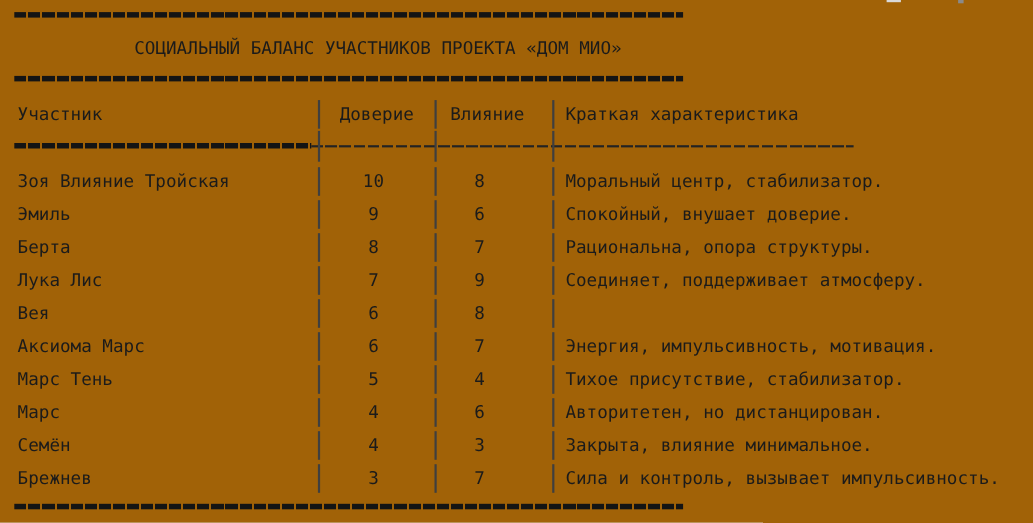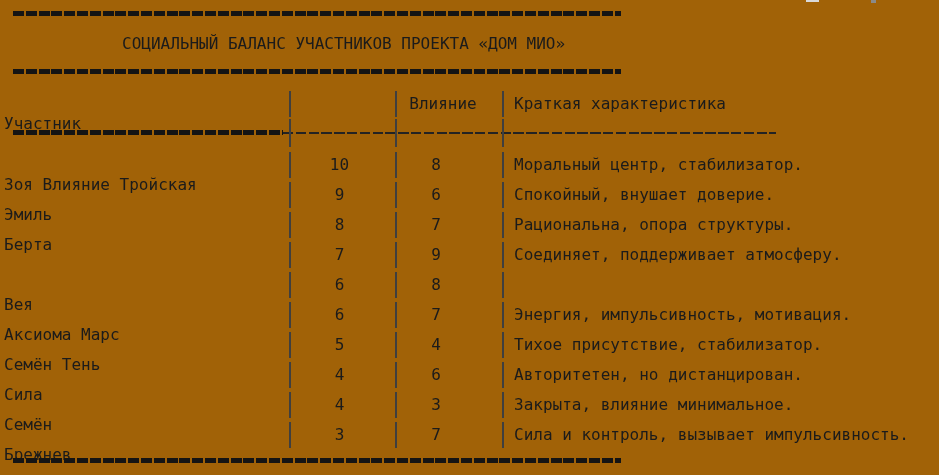--- a/index.html
+++ b/index.html
@@ -19,21 +19,21 @@
     position:absolute;left:13px;width:608px;height:5px;
     background:repeating-linear-gradient(90deg,#141414 0 11px,rgba(0,0,0,0) 11px 12.8px);
   }
   .title{
     position:absolute;left:122px;top:33px;height:22px;line-height:22px;
     white-space:pre;letter-spacing:0;
   }
   
   .trow{position:absolute;left:0;width:939px;height:30px;line-height:30px;white-space:pre;}
   .c{position:absolute;top:0;height:30px;}
-  .c1{left:4px;margin-top:20px;}
+  .c1{left:16px;}
   .c2{left:290px;width:105px;text-align:center;}
   .c3{left:396px;width:106px;text-align:center;}
   .c3.val{padding-right:26px;width:80px;}
   .c3.hdr{padding-right:12px;width:94px;}
   .c2.val{padding-right:6px;width:99px;}
   .c4{left:514px;}
   .vb{position:absolute;top:2px;width:2px;height:26px;background:#3f3f3f;}
   .vb1{left:289px;}
   .vb2{left:395px;}
   .vb3{left:502px;}
@@ -62,20 +62,21 @@
 
   <div class="hline-heavy" style="top:11px"></div>
 
   <div class="title">СОЦИАЛЬНЫЙ БАЛАНС УЧАСТНИКОВ ПРОЕКТА «ДОМ МИО»</div>
 
   <div class="hline-heavy" style="top:69px"></div>
 
   <div class="trow" style="top:89px">
     <span class="c c1">Участник</span>
     <i class="vb vb1"></i>
+    <span class="c c2">Доверие</span>
     <i class="vb vb2"></i>
     <span class="c c3 hdr">Влияние</span>
     <i class="vb vb3"></i>
     <span class="c c4">Краткая характеристика</span>
   </div>
 
   <div class="divider">
     <div class="seg-heavy"></div>
     <div class="seg-thin"></div>
     <i class="vb vb1"></i>
@@ -107,20 +108,21 @@
     <span class="c c1">Берта</span>
     <i class="vb vb1"></i>
     <span class="c c2 val">8</span>
     <i class="vb vb2"></i>
     <span class="c c3 val">7</span>
     <i class="vb vb3"></i>
     <span class="c c4">Рациональна, опора структуры.</span>
   </div>
 
   <div class="trow" style="top:240px">
+    <span class="c c1">Лука Лис</span>
     <i class="vb vb1"></i>
     <span class="c c2 val">7</span>
     <i class="vb vb2"></i>
     <span class="c c3 val">9</span>
     <i class="vb vb3"></i>
     <span class="c c4">Соединяет, поддерживает атмосферу.</span>
   </div>
 
   <div class="trow" style="top:270px">
     <span class="c c1">Вея</span>
@@ -135,31 +137,31 @@
     <span class="c c1">Аксиома Марс</span>
     <i class="vb vb1"></i>
     <span class="c c2 val">6</span>
     <i class="vb vb2"></i>
     <span class="c c3 val">7</span>
     <i class="vb vb3"></i>
     <span class="c c4">Энергия, импульсивность, мотивация.</span>
   </div>
 
   <div class="trow" style="top:330px">
-    <span class="c c1">Семён Тень</span>
+    <span class="c c1">Марс Тень</span>
     <i class="vb vb1"></i>
     <span class="c c2 val">5</span>
     <i class="vb vb2"></i>
     <span class="c c3 val">4</span>
     <i class="vb vb3"></i>
     <span class="c c4">Тихое присутствие, стабилизатор.</span>
   </div>
 
   <div class="trow" style="top:360px">
-    <span class="c c1">Сила</span>
+    <span class="c c1">Марс</span>
     <i class="vb vb1"></i>
     <span class="c c2 val">4</span>
     <i class="vb vb2"></i>
     <span class="c c3 val">6</span>
     <i class="vb vb3"></i>
     <span class="c c4">Авторитетен, но дистанцирован.</span>
   </div>
 
   <div class="trow" style="top:390px">
     <span class="c c1">Семён</span>

